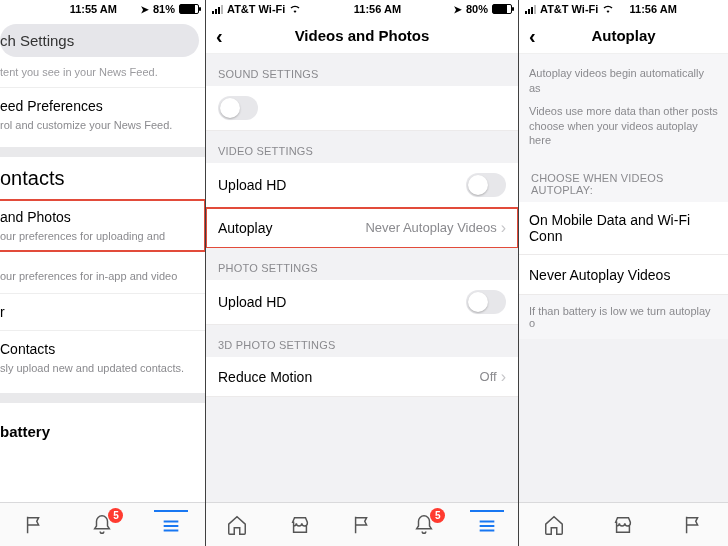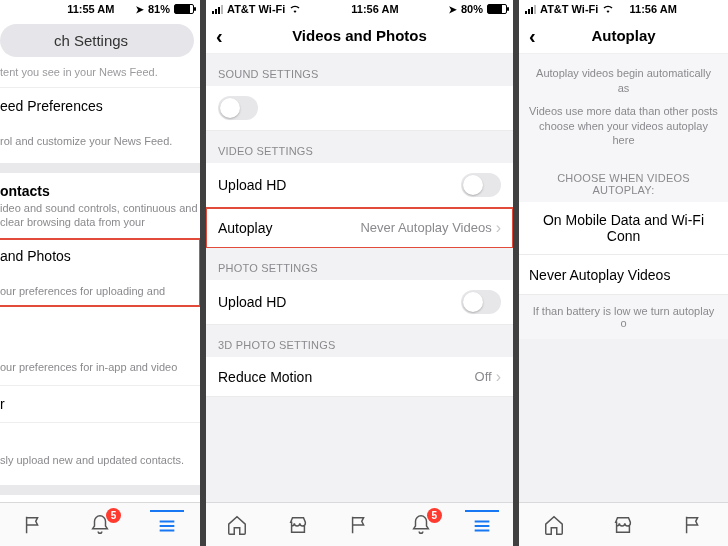--- a/index.html
+++ b/index.html
@@ -11,21 +11,21 @@
     overflow: hidden;
     display: flex;
     font-size: 13px;
     color: #000;
   }
   .panel {
     position: relative;
     height: 546px;
     background: #fff;
     overflow: hidden;
-    border-right: 6px solid #404040;
+    border-right: 1px solid #404040;
   }
   .p0 { width: 206px; }
   .p1 { width: 313px; }
   .p2 { width: 209px; border-right: none; }
 
   
   .status {
     height: 18px;
     display: flex;
     align-items: center;
@@ -96,26 +96,25 @@
 
   
   .p0 .pill {
     margin:6px 6px 8px 0;
     background:#e6e6ea;
     border-radius: 18px;
     padding: 8px 12px 8px 0;
     font-size: 15px;
     font-weight:500;
     color:#333;
-    text-align:center;
   }
   .p0 .faint { font-size:11px; color:#9a9a9e; padding: 0 0 8px; line-height:1.3; }
   .p0 .item { padding:10px 0 10px 0; border-top:1px solid #eee; }
   .p0 .item .t { font-size:14px; color:#000; }
-  .p0 .item .d { font-size:11px; color:#8a8a8e; margin-top:20px; line-height:1.3; }
+  .p0 .item .d { font-size:11px; color:#8a8a8e; margin-top:4px; line-height:1.3; }
   .p0 .thickdiv { height:10px; background:#e9e9eb; margin:4px 0 10px -12px; padding-left:12px;}
   .p0-inner { padding-left:0; }
   .p0 .highlight-red { padding:8px 6px; margin-left:-6px; }
 
   
   .p2 .intro { font-size:11px; color:#8a8a8e; padding:12px 10px 10px; line-height:1.35; background:#f6f6f8;}
   .p2 .section-hdr { background:#f6f6f8; }
   .p2 .row { padding:10px 10px; }
   .p2 .footnote { font-size:11px; color:#8a8a8e; padding:10px; background:#f6f6f8; }
 
@@ -162,38 +161,38 @@
       <div class="faint">tent you see in your News Feed.</div>
 
       <div class="item">
         <div class="t">eed Preferences</div>
         <div class="d">rol and customize your News Feed.</div>
       </div>
 
       <div class="thickdiv"></div>
 
       <div>
-        <div class="t" style="font-size:14px;font-weight:700">ontacts</div>
-        <div class="d" style="font-size:11px;color:#8a8a8e;margin-top:2px;line-height:1.3">ideo and sound controls, continuous and clear browsing data from your</div>
+        <div class="t" style="font-size:20px;font-weight:400">ontacts</div>
       </div>
 
       <div class="item highlight-red" style="margin-top:10px">
         <div class="t">and Photos</div>
         <div class="d">our preferences for uploading and</div>
       </div>
 
-      <div class="item" style="border-top:none;padding-top:34px">
+      <div class="item" style="border-top:none;padding-top:14px">
         <div class="d">our preferences for in-app and video</div>
       </div>
 
       <div class="item">
         <div class="t">r</div>
       </div>
 
       <div class="item">
+        <div class="t">Contacts</div>
         <div class="d">sly upload new and updated contacts.</div>
       </div>
 
       <div class="thickdiv" style="margin-top:8px"></div>
 
       <div class="item" style="border-top:none">
         <div class="t" style="font-size:15px;font-weight:600">battery</div>
       </div>
     </div>
   </div>
@@ -333,21 +332,21 @@
     </span>
     <span class="time">11:56 AM</span>
     <span class="sgroup" style="width:30px"></span>
   </div>
 
   <div class="navhdr">
     <span class="back">‹</span>
     <span class="title">Autoplay</span>
   </div>
 
-  <div class="scroll" style="top:54px; display:flex; flex-direction:column; background:#f6f6f8;text-align:center;">
+  <div class="scroll" style="top:54px; display:flex; flex-direction:column; background:#f6f6f8;">
     <div class="intro">
       <div>Autoplay videos begin automatically as</div>
       <div style="height:8px"></div>
       <div>Videos use more data than other posts choose when your videos autoplay here</div>
     </div>
     <div class="section-hdr">CHOOSE WHEN VIDEOS AUTOPLAY:</div>
 
     <div class="row">
       <div class="lbl">On Mobile Data and Wi-Fi Conn</div>
     </div>

